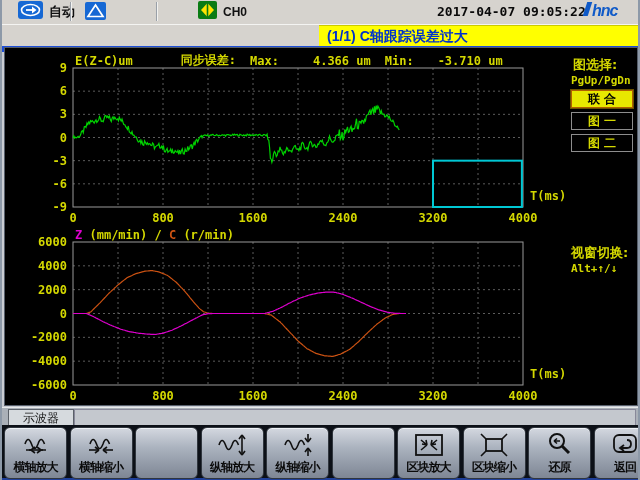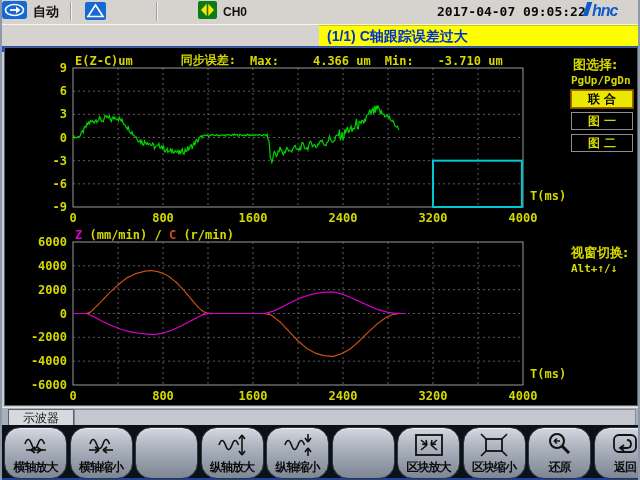--- a/index.html
+++ b/index.html
@@ -55,35 +55,35 @@
   #scope-tab{position:absolute;left:6px;top:1px;width:64px;height:17px;background:#d6dade;
     border:1px solid #5a6068;border-bottom:none;font-size:12px;color:#111;text-align:center;
     line-height:16px;}
   #tabrow-rest{position:absolute;left:72px;top:1px;right:2px;height:16px;background:#c4c8ce;
     border:1px solid #889;}
 
   
   #toolbar{position:absolute;left:0;top:425px;width:100%;height:55px;background:#0c1017;
     display:flex;gap:2.5px;padding:2px 0 0 2px;box-sizing:border-box;
     border-bottom:2px solid #20409a;}
-  .tbtn{width:61px;height:50px;border-radius:16px;border:1px solid #30363e;
+  .tbtn{width:61px;height:50px;border-radius:6px;border:1px solid #30363e;
     background:linear-gradient(180deg,#d4d8e0 0%,#aab2be 40%,#7e8694 100%);
     box-shadow:inset 0 1px 0 #eef2f6;position:relative;flex:0 0 auto;cursor:pointer;}
   .tbtn .ticon{position:absolute;left:0;top:2px;width:100%;height:30px;display:flex;
     align-items:center;justify-content:center;}
   .tbtn .tlabel{position:absolute;left:0;bottom:2px;width:100%;text-align:center;
     font-size:12px;font-weight:bold;color:#0b0b0b;letter-spacing:-1px;white-space:nowrap;}
 </style>
 </head>
 <body>
 
 <div id="screen">
 
   <div id="topbar">
-    <div class="tb-group" style="left:0;">
+    <div class="tb-group" style="left:16px;">
       <span>
         <svg width="25" height="18" viewBox="0 0 25 18">
           <rect x="0" y="0" width="25" height="18" rx="3" fill="#1668d4"></rect>
           <ellipse cx="12.5" cy="9" rx="9" ry="5.5" fill="none" stroke="#fff" stroke-width="1.6"></ellipse>
           <line x1="8" y1="9" x2="15" y2="9" stroke="#fff" stroke-width="1.8"></line>
           <path d="M14,5.5 L18.5,9 L14,12.5 Z" fill="#fff"></path>
         </svg>
       </span>
       <span class="tb-label">自动</span>
     </div>

